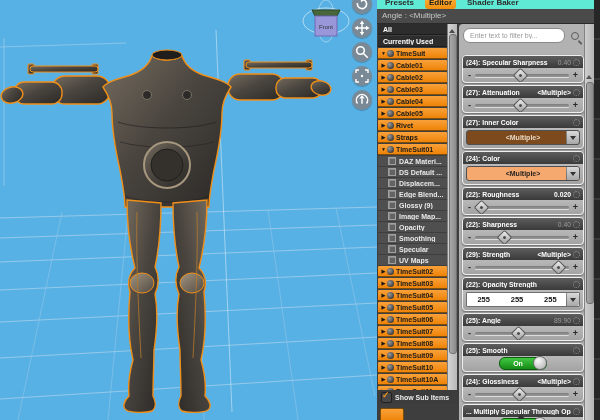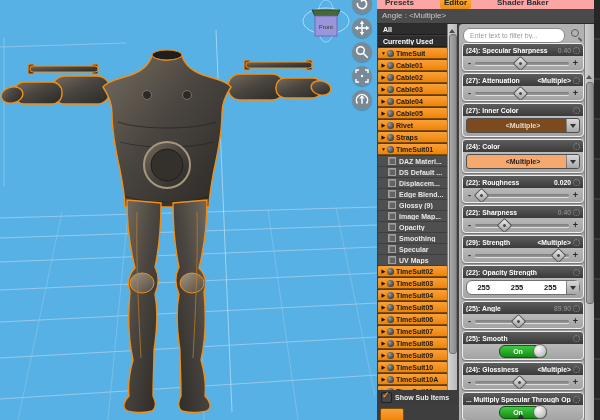--- a/index.html
+++ b/index.html
@@ -1,20 +1,20 @@
 <!DOCTYPE html>
 <html><head>
 <meta charset="utf-8">
 <style>
   html,body{margin:0;padding:0;background:#222;}
   .app{position:relative;width:600px;height:420px;overflow:hidden;font-family:"Liberation Sans",sans-serif;background:#3c3c3c;}
   svg text{font-family:"Liberation Sans",sans-serif;}
   
   .rightside{position:absolute;left:377px;top:0;right:0;bottom:0;background:#3e3e3e;}
-  .tabbar{height:9px;background:#fca5a5;display:flex;gap:22px;padding-left:4px;align-items:flex-end;overflow:hidden;}
+  .tabbar{height:9px;background:#5eead4;display:flex;gap:7px;padding-left:4px;align-items:flex-end;overflow:hidden;}
   .tab{font-size:8px;font-weight:bold;color:#2e2e2e;line-height:12px;height:12px;padding:0 4px;white-space:nowrap;}
   .tab.active{background:linear-gradient(#fdb13c,#ef8e0d);border-radius:3px;color:#1c1c1c;}
   .shaderbar{height:14px;background:#4a4a4a;color:#c9c9c9;font-size:8px;line-height:14px;padding-left:5px;border-bottom:1px solid #2a2a2a;white-space:nowrap;}
   
   .treewrap{position:absolute;left:1px;top:24px;width:79px;bottom:0;}
   .treelist{position:absolute;left:0;top:0;width:69px;height:366px;overflow:hidden;display:flex;flex-direction:column;gap:1px;}
   .tr{flex:0 0 10px;height:10px;display:flex;align-items:center;font-size:7px;font-weight:bold;overflow:hidden;}
   .tr.d{background:#2d2d2d;color:#fff;padding-left:5px;border-bottom:1px solid #1c1c1c;}
   .tr.o{background:linear-gradient(#f9a13a,#ee8307);color:#1a1a1a;border-radius:1px;padding-left:2px;border-bottom:1px solid #7e4e08;}
   .tr.s{background:#4f4f4f;color:#e9e9e9;padding-left:10px;}
@@ -24,21 +24,21 @@
   .tl{white-space:nowrap;overflow:hidden;}
   .treescroll{position:absolute;right:0;top:0;width:9px;height:366px;background:linear-gradient(90deg,#d4d4d4,#b8b8b8);border-left:1px solid #808080;}
   .tarrow{position:absolute;top:2px;left:1px;width:0;height:0;border:3px solid transparent;border-bottom:4px solid #4a4a4a;}
   .tthumb{position:absolute;top:10px;left:1px;width:6px;height:318px;background:linear-gradient(90deg,#a9a9a9,#8b8b8b);border-radius:3px;border:1px solid #707070;}
   .showsub{position:absolute;left:0;top:366px;width:79px;height:14px;background:#3c3c3c;display:flex;align-items:center;gap:3px;padding-left:3px;color:#eee;font-size:7px;font-weight:bold;}
   .cb{width:9px;height:9px;background:#474747;border:1px solid #1f1f1f;border-radius:2px;position:relative;flex:0 0 9px;}
   .cb span{position:absolute;left:0px;top:-3px;color:#f6921e;font-size:9px;font-weight:bold;}
   .fragment{position:absolute;left:2px;top:384px;width:22px;height:12px;background:linear-gradient(#f9a13a,#ee8307);border-radius:2px;border:1px solid #7e4e08;}
   
   .ppanel{position:absolute;left:82px;top:24px;width:127px;bottom:0;background:#b2b2b2;border-radius:4px 0 0 0;padding:3px 2px 0 3px;box-sizing:border-box;}
-  .searchrow{display:flex;align-items:flex-start;gap:5px;margin:1px 1px 0 1px;}
+  .searchrow{display:flex;align-items:flex-end;gap:5px;margin:1px 1px 12px 1px;}
   .searchbox{width:88px;height:13px;background:#fff;border:1px solid #8a8a8a;border-radius:7px;font-size:7px;color:#555;padding:0 6px;font-family:"Liberation Sans",sans-serif;}
   .searchbox::placeholder{color:#9a9a9a;}
   .mag{width:12px;height:12px;position:relative;flex:0 0 12px;}
   .mag::before{content:"";position:absolute;left:1px;top:1px;width:6px;height:6px;border:1.5px solid #5d5d5d;border-radius:50%;}
   .mag::after{content:"";position:absolute;left:9px;top:9px;width:5px;height:2px;background:#5d5d5d;transform:rotate(45deg);transform-origin:0 0;border-radius:1px;}
   .cards{display:flex;flex-direction:column;gap:2px;}
   .card{background:linear-gradient(#cacaca,#a3a3a3);border:1px solid #efefef;border-radius:4px;overflow:hidden;box-shadow:0 1px 2px rgba(0,0,0,.45);}
   .ch{height:12px;background:linear-gradient(#5d5d5d,#3a3a3a);display:flex;align-items:center;padding:0 3px;gap:2px;}
   .pl{color:#fff;font-size:6.8px;font-weight:bold;flex:1;white-space:nowrap;overflow:hidden;}
   .pv{font-size:6.8px;font-weight:bold;color:#fff;white-space:nowrap;}
@@ -46,21 +46,21 @@
   .gear{width:7px;height:7px;flex:0 0 7px;border:1.5px dotted #8d8d8d;border-radius:50%;box-sizing:border-box;}
   .sbody{height:14px;display:flex;align-items:center;padding:0 5px;gap:4px;}
   .mm,.pp{font-size:9px;font-weight:bold;color:#2a2a2a;line-height:9px;}
   .track{flex:1;height:3px;background:linear-gradient(#7d7d7d,#989898);border-radius:2px;box-shadow:0 1px 0 rgba(255,255,255,.6);position:relative;}
   .thumb{position:absolute;top:-4px;width:9px;height:9px;margin-left:-5px;transform:rotate(45deg);background:linear-gradient(135deg,#f0f0f0,#9c9c9c);border:1px solid #565656;border-radius:2px;}
   .thumb::after{content:"";position:absolute;left:3px;top:3px;width:3px;height:3px;background:#4a4a4a;border-radius:50%;}
   .cbody{padding:2px 3px 3px;}
   .swatch{height:13px;border-radius:3px;border:1px solid #4f4f4f;display:flex;align-items:center;justify-content:center;position:relative;font-size:7px;font-weight:bold;color:#1f1f1f;}
   .dd{position:absolute;right:0;top:0;bottom:0;width:12px;border-left:1px solid rgba(0,0,0,.35);border-radius:0 2px 2px 0;background:linear-gradient(#d9d9d9,#a8a8a8);display:flex;align-items:center;justify-content:center;}
   .dd::after{content:"";width:0;height:0;border:3px solid transparent;border-top:4px solid #333;margin-top:4px;}
-  .rgbrow{margin:2px 3px 3px;height:13px;background:#fff;border:1px solid #6f6f6f;border-radius:6px;display:flex;align-items:center;position:relative;font-size:7.5px;font-weight:bold;color:#111;padding-right:12px;}
+  .rgbrow{margin:2px 3px 3px;height:13px;background:#fff;border:1px solid #6f6f6f;border-radius:1px;display:flex;align-items:center;position:relative;font-size:7.5px;font-weight:bold;color:#111;padding-right:12px;}
   .rgbcell{flex:1;text-align:center;}
   .tbody{height:15px;display:flex;align-items:center;justify-content:center;}
   .toggle{width:46px;height:11px;border-radius:6px;background:linear-gradient(#43c843,#168c16);border:1px solid #0b5c0b;position:relative;display:flex;align-items:center;}
   .tstate{flex:1;text-align:center;color:#fff;font-size:7px;font-weight:bold;padding-right:10px;}
   .knob{position:absolute;right:-1px;top:-2px;width:14px;height:14px;border-radius:50%;background:radial-gradient(circle at 35% 30%,#fafafa,#ababab);border:1px solid #6f6f6f;box-sizing:border-box;}
   .scue{position:absolute;bottom:1px;left:58px;width:0;height:0;border:4px solid transparent;border-bottom:5px solid #2f2f2f;}
   .pscroll{position:absolute;right:6px;top:24px;width:9px;bottom:0;background:linear-gradient(90deg,#cfcfcf,#b4b4b4);border-left:1px solid #828282;}
   .parrow{position:absolute;top:48px;left:1px;width:0;height:0;border:3px solid transparent;border-bottom:4px solid #555;}
   .pthumb{position:absolute;top:58px;left:1px;width:6px;height:220px;background:linear-gradient(90deg,#a7a7a7,#8a8a8a);border-radius:3px;border:1px solid #6e6e6e;}
   .edge{position:absolute;right:0;top:0;width:6px;bottom:0;background:repeating-linear-gradient(#262626 0 38px,#3a3a3a 38px 40px);}

